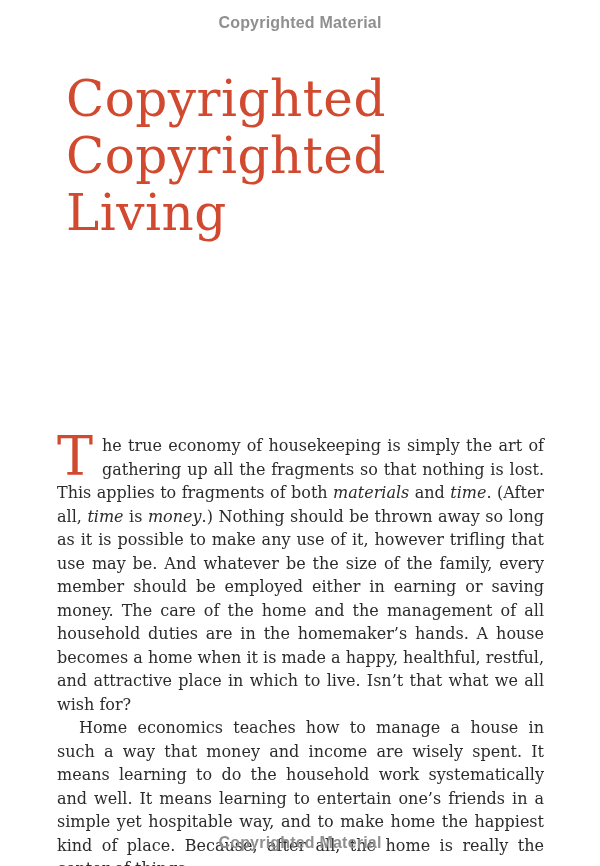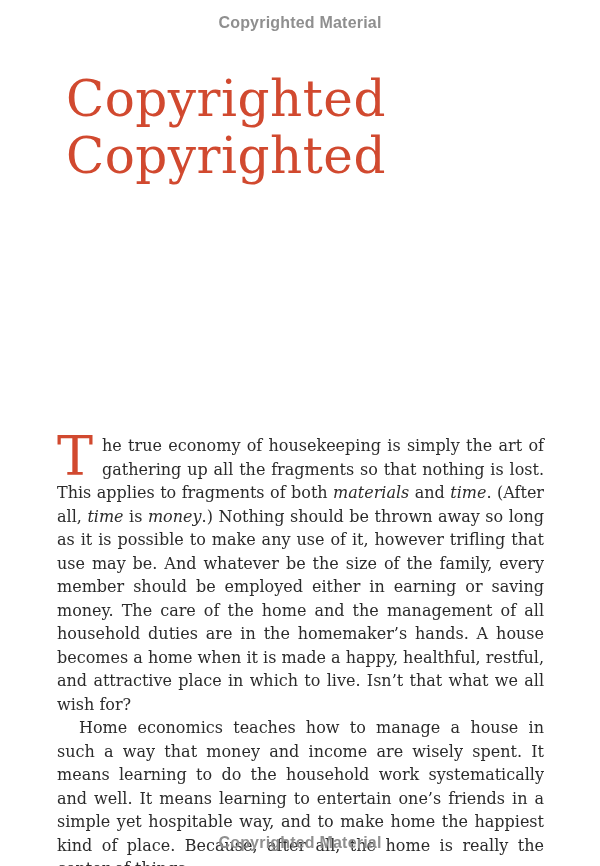--- a/index.html
+++ b/index.html
@@ -65,20 +65,21 @@
 </head>
 <body>
 
 <div class="page">
 
   <div class="copyright top">Copyrighted Material</div>
 
   <h1 class="chapter-title">
     <span class="title-line">Copyrighted</span>
     <span class="title-line">Copyrighted</span>
+    <span class="title-line">Living</span>
   </h1>
 
   <div class="body-text">
 
     <p class="para">
       <span class="dropcap">T</span><span>he true economy of housekeeping is simply the art of gathering up all the fragments so that nothing is lost. This applies to fragments of both </span><span class="ital">materials</span><span> and </span><span class="ital">time</span><span>. (After all, </span><span class="ital">time</span><span> is </span><span class="ital">money</span><span>.) Nothing should be thrown away so long as it is possible to make any use of it, however trifling that use may be. And whatever be the size of the family, every member should be employed either in earning or saving money. The care of the home and the management of all household duties are in the homemaker’s hands. A house becomes a home when it is made a happy, healthful, restful, and attractive place in which to live. Isn’t that what we all wish for?</span>
     </p>
 
     <p class="para indent">Home economics teaches how to manage a house in such a way that money and income are wisely spent. It means learning to do the household work systematically and well. It means learning to entertain one’s friends in a simple yet hospitable way, and to make home the happiest kind of place. Because, after all, the home is really the center of things.</p>
 

